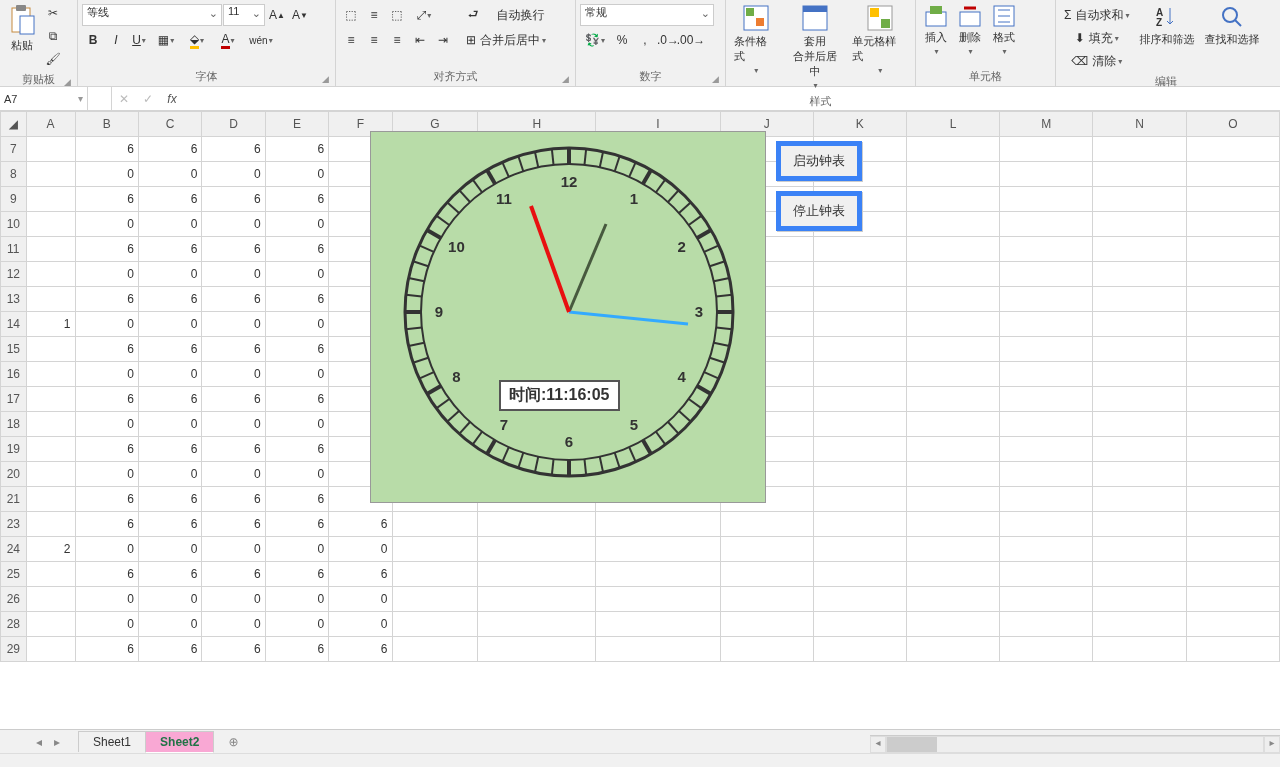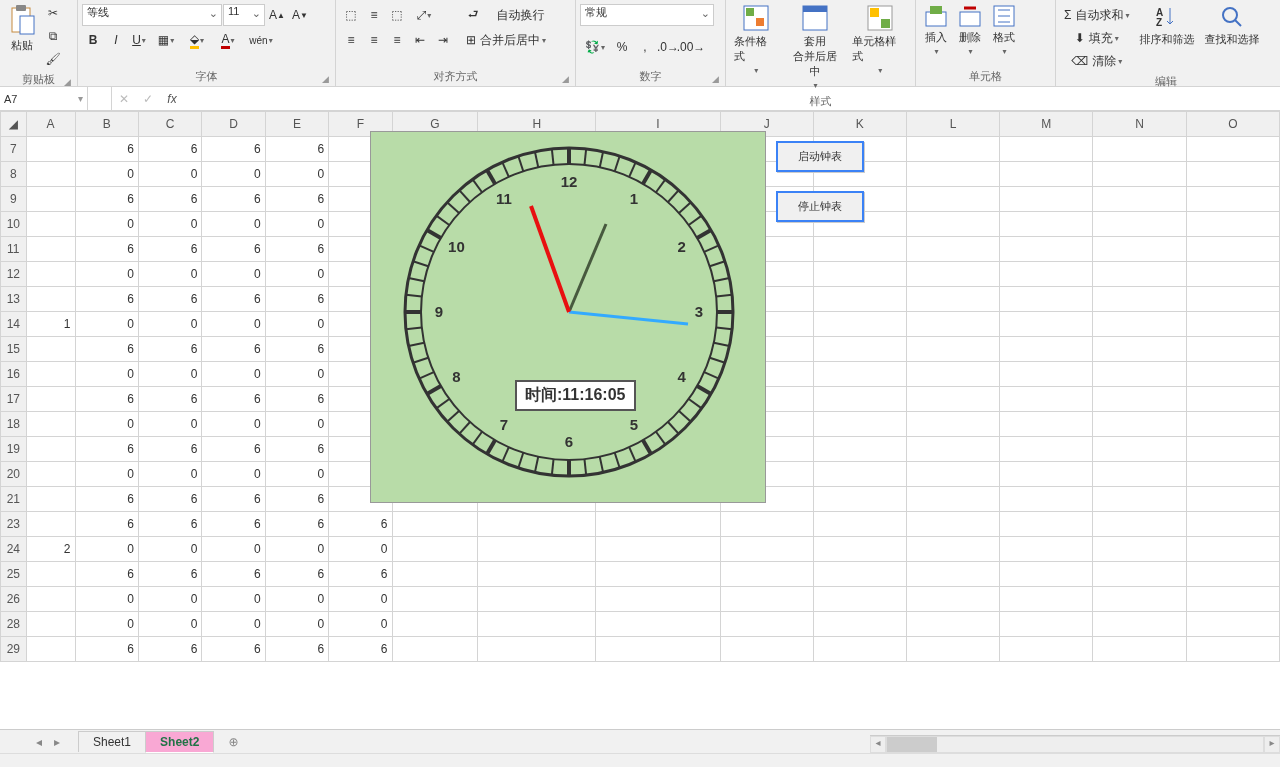--- a/index.html
+++ b/index.html
@@ -28,22 +28,22 @@
 table.sheet th,table.sheet td{border:1px solid #d4d4d4;font-size:12px;height:25px;background:#fff}
 table.sheet th{background:#f0f0f0;font-weight:normal;color:#555;text-align:center}
 table.sheet .rh{width:26px;text-align:center;background:#f0f0f0}
 table.sheet td{padding:0 4px;text-align:right}
 .corner{width:26px;background:#f0f0f0}
 .colA{width:50px}.colB,.colC,.colD,.colE,.colF{width:65px}
 .colG{width:88px}.colH{width:122px}.colI{width:128px}.colJ,.colK,.colL,.colM,.colN,.colO{width:96px}
 
 .clockbox{position:absolute;left:370px;top:20px;width:396px;height:372px;background:#b8dca8;border:1px solid #999}
 .clockface{position:absolute;left:30px;top:12px;width:336px;height:336px}
-.timebox{position:absolute;left:144px;top:248px;background:#fff;border:2px solid #555;padding:3px 8px;font-size:16px;font-weight:bold}
-.ctrlbtn{position:absolute;background:#f0f0f0;border:2px solid #3b82f6;padding:6px 20px;font-size:11px;cursor:pointer;box-shadow:1px 1px 0 #ccc}
+.timebox{position:absolute;left:128px;top:248px;background:#fff;border:2px solid #555;padding:3px 8px;font-size:16px;font-weight:bold}
+.ctrlbtn{position:absolute;background:#f0f0f0;border:5px solid #3b82f6;padding:6px 12px;font-size:13px;cursor:pointer;box-shadow:1px 1px 0 #ccc}
 
 .tabs{position:absolute;bottom:14px;left:0;right:0;height:24px;border-top:1px solid #ccc;background:#f1f1f1;display:flex;align-items:center;padding-left:30px;font-size:12px}
 .tab{padding:3px 14px;border:1px solid #ccc;border-bottom:none;background:#f1f1f1;margin-right:-1px;cursor:pointer}
 .tab.active{background:#f9a8d4;border-bottom:1px solid #fff;color:#217346;font-weight:bold}
 .tabarrow{width:18px;text-align:center;color:#888;cursor:pointer}
 .addsheet{width:24px;text-align:center;color:#888;cursor:pointer;margin-left:8px}
 .hscroll{position:absolute;bottom:14px;right:0;width:410px;height:18px;background:#f1f1f1;border-top:1px solid #ccc;display:flex}
 .hscroll .track{flex:1;background:#eee;border:1px solid #ddd;position:relative}
 .hscroll .thumb{position:absolute;left:0;top:0;bottom:0;width:50px;background:#ccc}
 .hscroll .sbtn{width:16px;background:#eee;border:1px solid #ddd;text-align:center;font-size:10px;color:#888;cursor:pointer}
@@ -130,21 +130,21 @@
       </div>
       <div class="col" style="gap:3px;padding-top:2px;margin-left:6px">
         <div class="row btn-sm" style="width:auto;padding:0 4px">⮐ <span style="margin-left:17px">自动换行</span></div>
         <div class="row btn-sm" style="width:auto;padding:0 4px">⊞ <span style="margin-left:3px">合并后居中</span><span class="dd">▾</span></div>
       </div>
     </div>
     <div class="rgroup-label"><span>对齐方式</span><span class="launcher">◢</span></div>
   </div>
 
   <div class="rgroup" style="width:150px">
-    <div class="rgroup-body col" style="gap:10px;padding-top:2px">
+    <div class="rgroup-body col" style="gap:3px;padding-top:2px">
       <div class="combo" style="width:134px"><span>常规</span></div>
       <div class="row">
         <div class="btn-sm" style="width:30px">💱<span class="dd">▾</span></div>
         <div class="btn-sm">%</div>
         <div class="btn-sm">,</div>
         <div class="btn-sm">.0→</div>
         <div class="btn-sm">.00→</div>
       </div>
     </div>
     <div class="rgroup-label"><span>数字</span><span class="launcher">◢</span></div>

